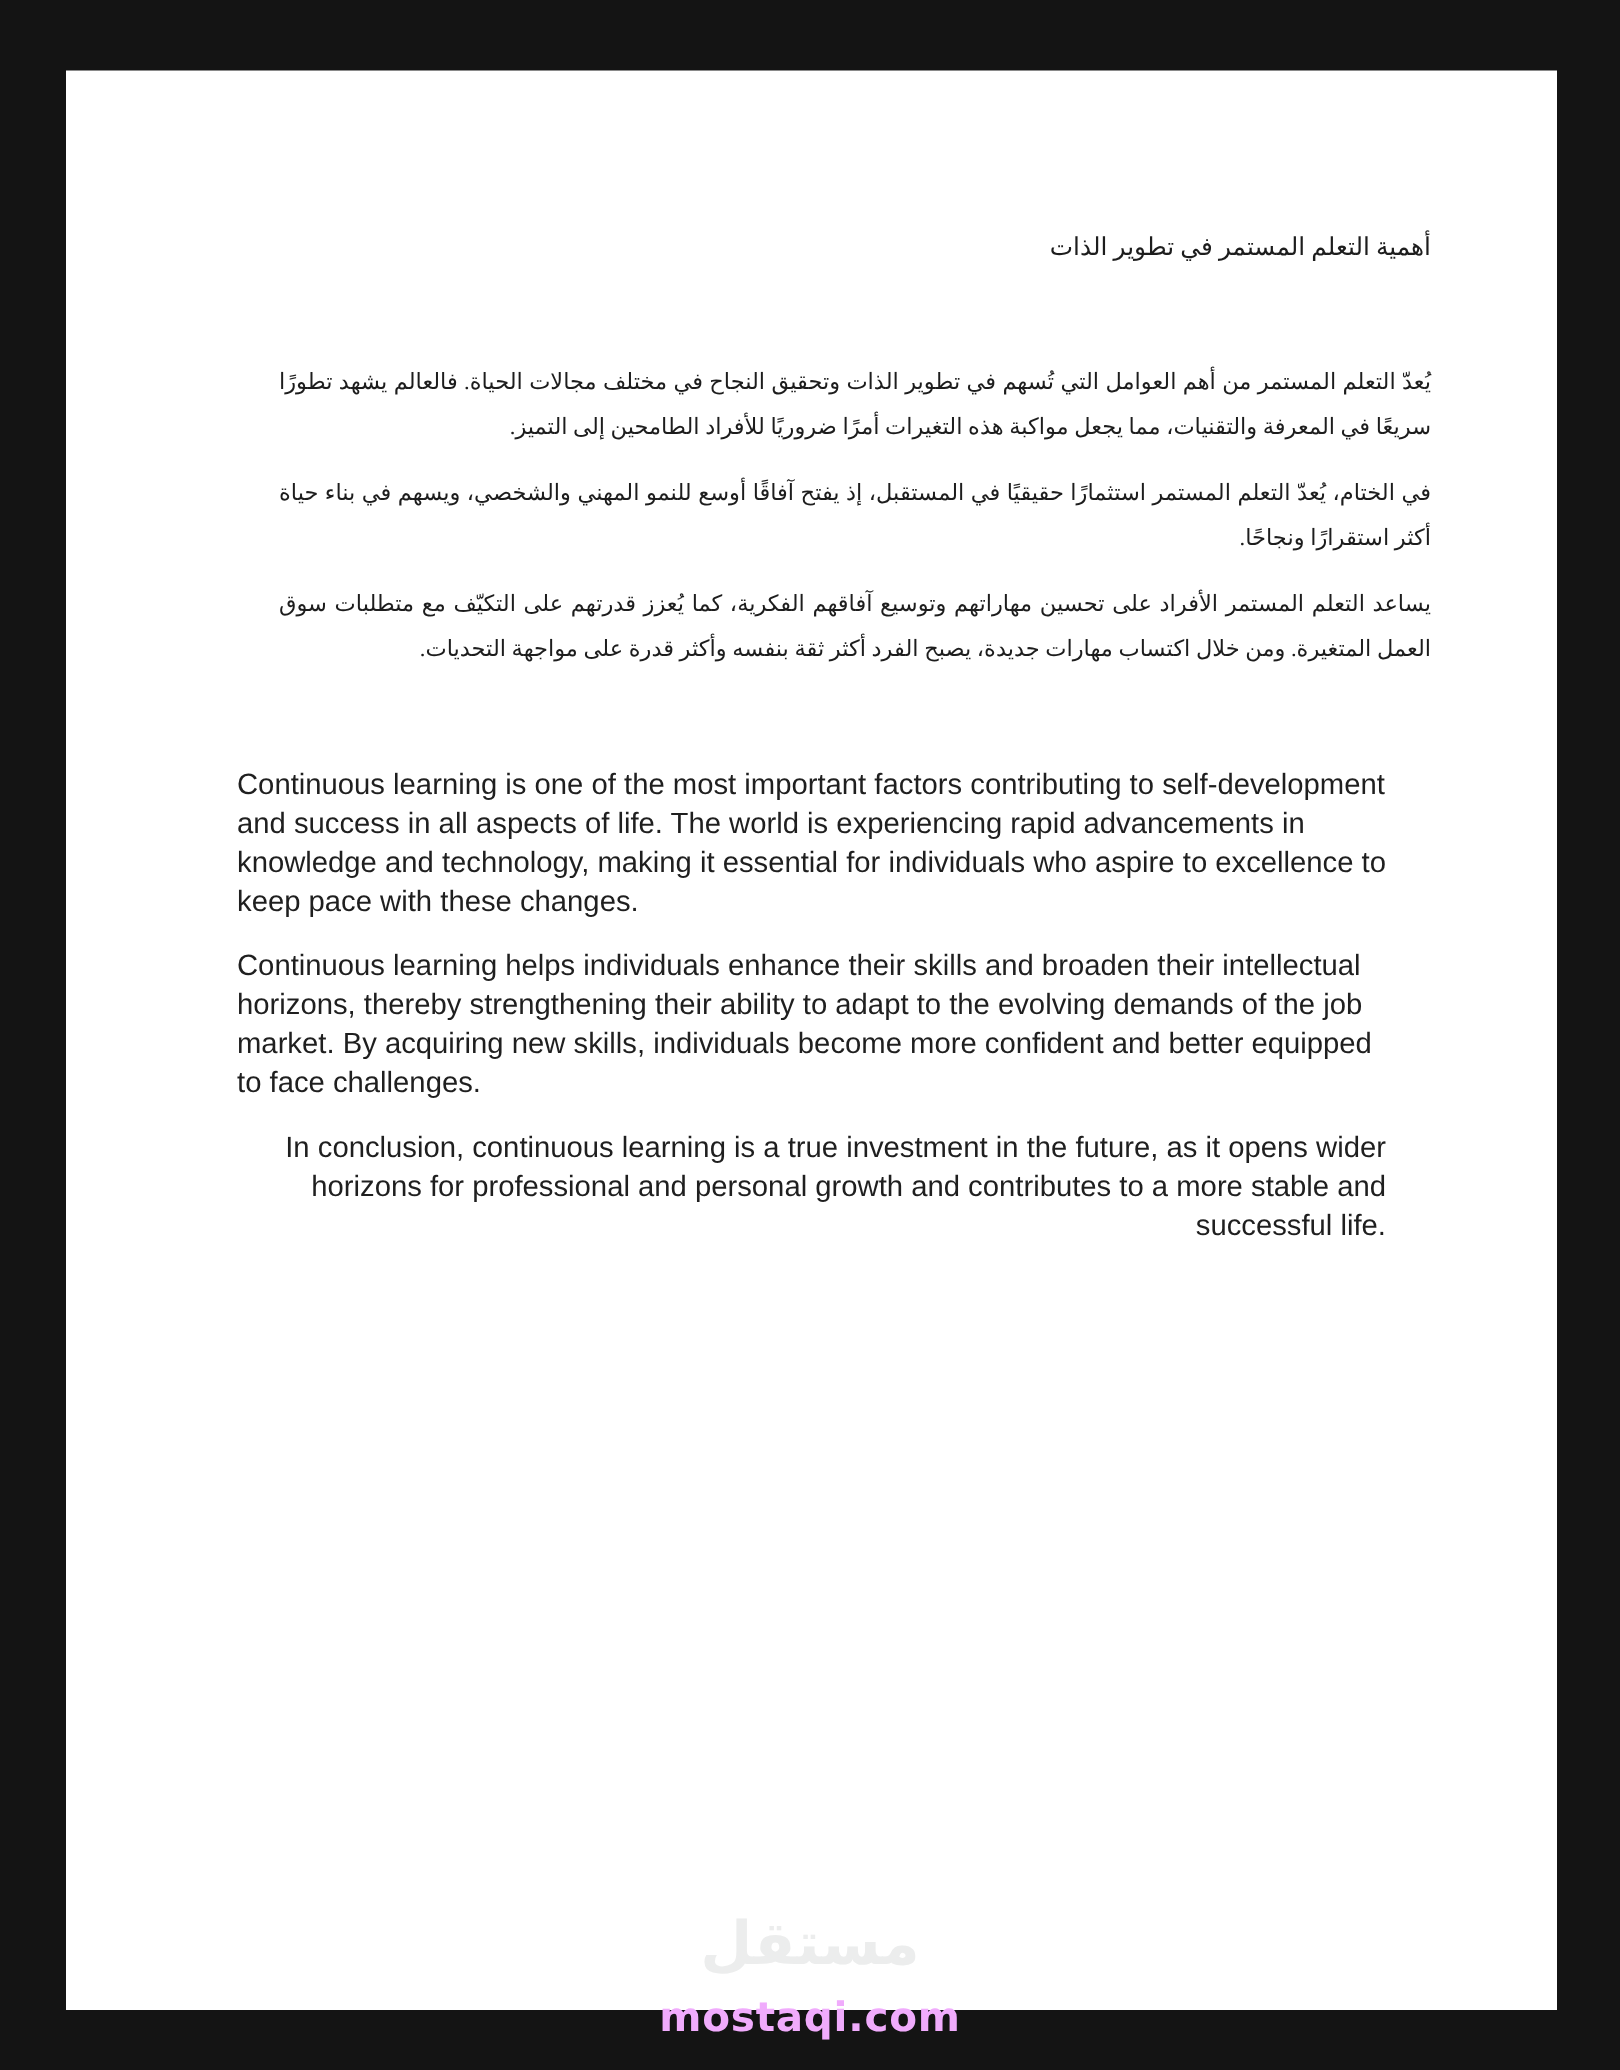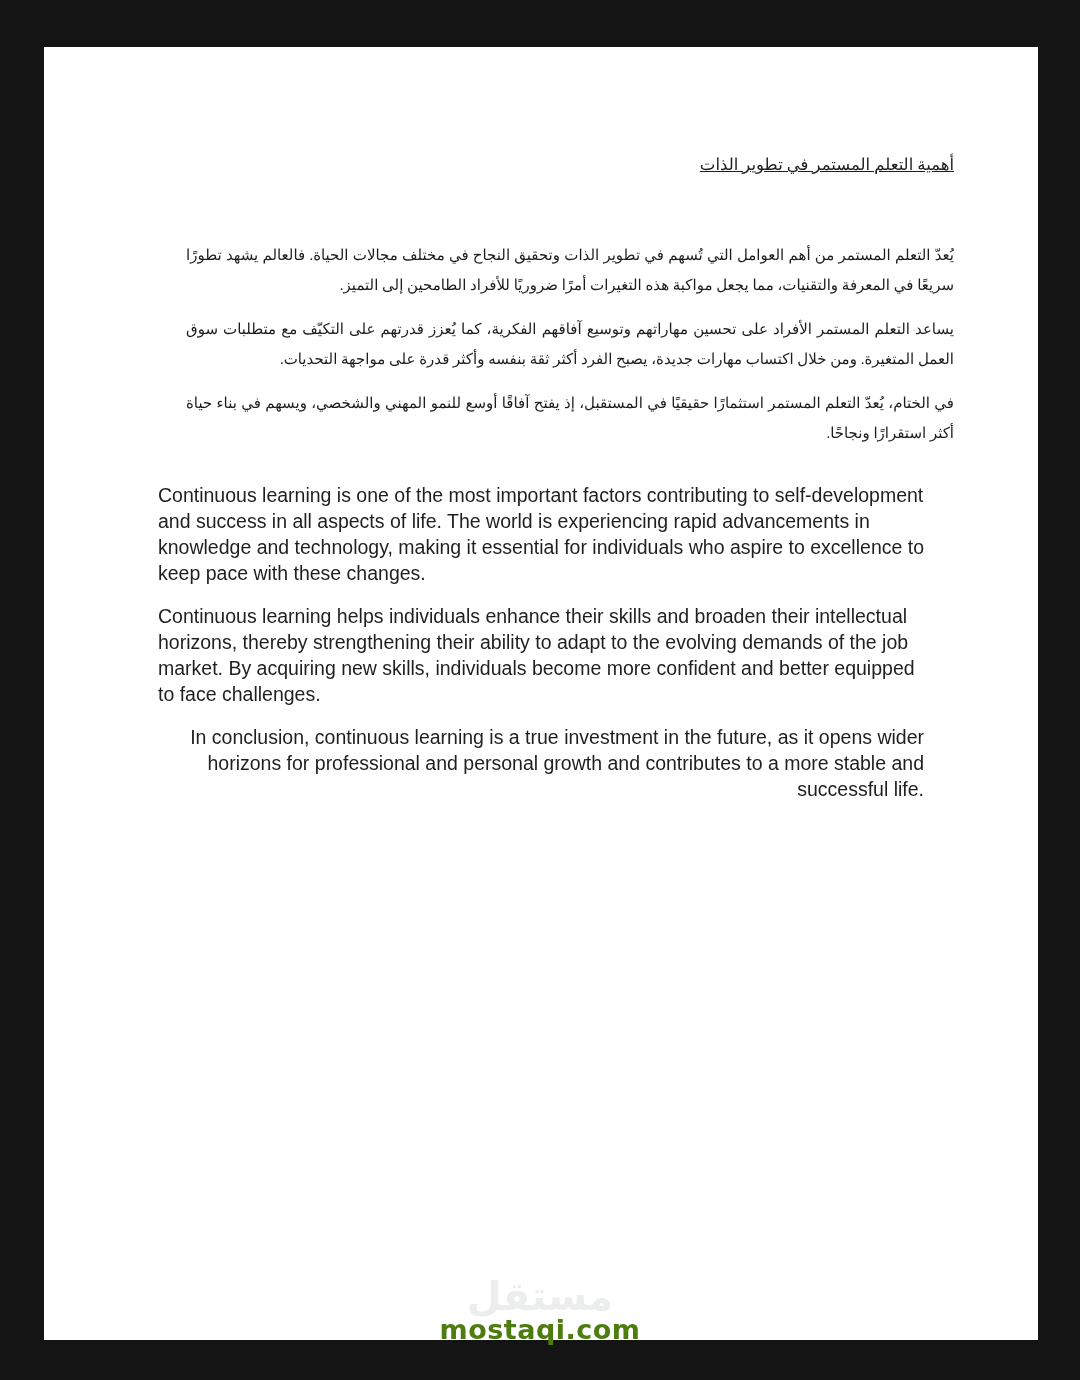--- a/index.html
+++ b/index.html
@@ -46,37 +46,36 @@
     font-family: "Liberation Serif", "DejaVu Serif", serif;
     color: #1d1d1d;
   }
 
   .doc-title {
     font-size: 16.5px;
     line-height: 1.6;
     margin: 0 0 62px 0;
     font-weight: 400;
     letter-spacing: 0;
-    text-decoration: underline;
   }
 
   .ar-para {
     font-size: 15px;
     line-height: 30px;
     margin: 0 0 14px 0;
     text-align: justify;
     text-justify: inter-word;
   }
   .ar-para:last-child { margin-bottom: 0; }
 
   
   .english-section {
     position: absolute;
     left: 114px;
-    top: 435px;
+    top: 463px;
     width: 766px;
     direction: ltr;
     text-align: left;
     color: #1f1f1f;
   }
 
   .en-para {
     font-size: 19.5px;
     line-height: 26px;
     margin: 0 0 17px 0;
@@ -104,43 +103,43 @@
     font-family: "DejaVu Sans", sans-serif;
     font-size: 40px;
     font-weight: 700;
     color: #eceded;
     direction: rtl;
     letter-spacing: 1px;
     line-height: 1;
   }
 
   .wm-domain {
-    margin-top: 0;
+    margin-top: 16px;
     font-family: "DejaVu Sans", sans-serif;
     font-size: 27px;
     font-weight: 700;
-    color: #4d7c0f;
+    color: #f0abfc;
     letter-spacing: 0.5px;
     line-height: 1;
   }
 </style>
 </head>
 <body>
 
 <div class="page">
   <div class="page-inner">
 
     <div class="arabic-section">
       <h1 class="doc-title">أهمية التعلم المستمر في تطوير الذات</h1>
 
       <p class="ar-para">يُعدّ التعلم المستمر من أهم العوامل التي تُسهم في تطوير الذات وتحقيق النجاح في مختلف مجالات الحياة. فالعالم يشهد تطورًا سريعًا في المعرفة والتقنيات، مما يجعل مواكبة هذه التغيرات أمرًا ضروريًا للأفراد الطامحين إلى التميز.</p>
 
+      <p class="ar-para">في الختام، يُعدّ التعلم المستمر استثمارًا حقيقيًا في المستقبل، إذ يفتح آفاقًا أوسع للنمو المهني والشخصي، ويسهم في بناء حياة أكثر استقرارًا ونجاحًا.</p>
+
       <p class="ar-para">يساعد التعلم المستمر الأفراد على تحسين مهاراتهم وتوسيع آفاقهم الفكرية، كما يُعزز قدرتهم على التكيّف مع متطلبات سوق العمل المتغيرة. ومن خلال اكتساب مهارات جديدة، يصبح الفرد أكثر ثقة بنفسه وأكثر قدرة على مواجهة التحديات.</p>
-
-      <p class="ar-para">في الختام، يُعدّ التعلم المستمر استثمارًا حقيقيًا في المستقبل، إذ يفتح آفاقًا أوسع للنمو المهني والشخصي، ويسهم في بناء حياة أكثر استقرارًا ونجاحًا.</p>
     </div>
 
     <div class="english-section">
       <p class="en-para">Continuous learning is one of the most important factors contributing to self-development and success in all aspects of life. The world is experiencing rapid advancements in knowledge and technology, making it essential for individuals who aspire to excellence to keep pace with these changes.</p>
 
       <p class="en-para">Continuous learning helps individuals enhance their skills and broaden their intellectual horizons, thereby strengthening their ability to adapt to the evolving demands of the job market. By acquiring new skills, individuals become more confident and better equipped to face challenges.</p>
 
       <p class="en-para">In conclusion, continuous learning is a true investment in the future, as it opens wider horizons for professional and personal growth and contributes to a more stable and successful life.</p>
     </div>
 

